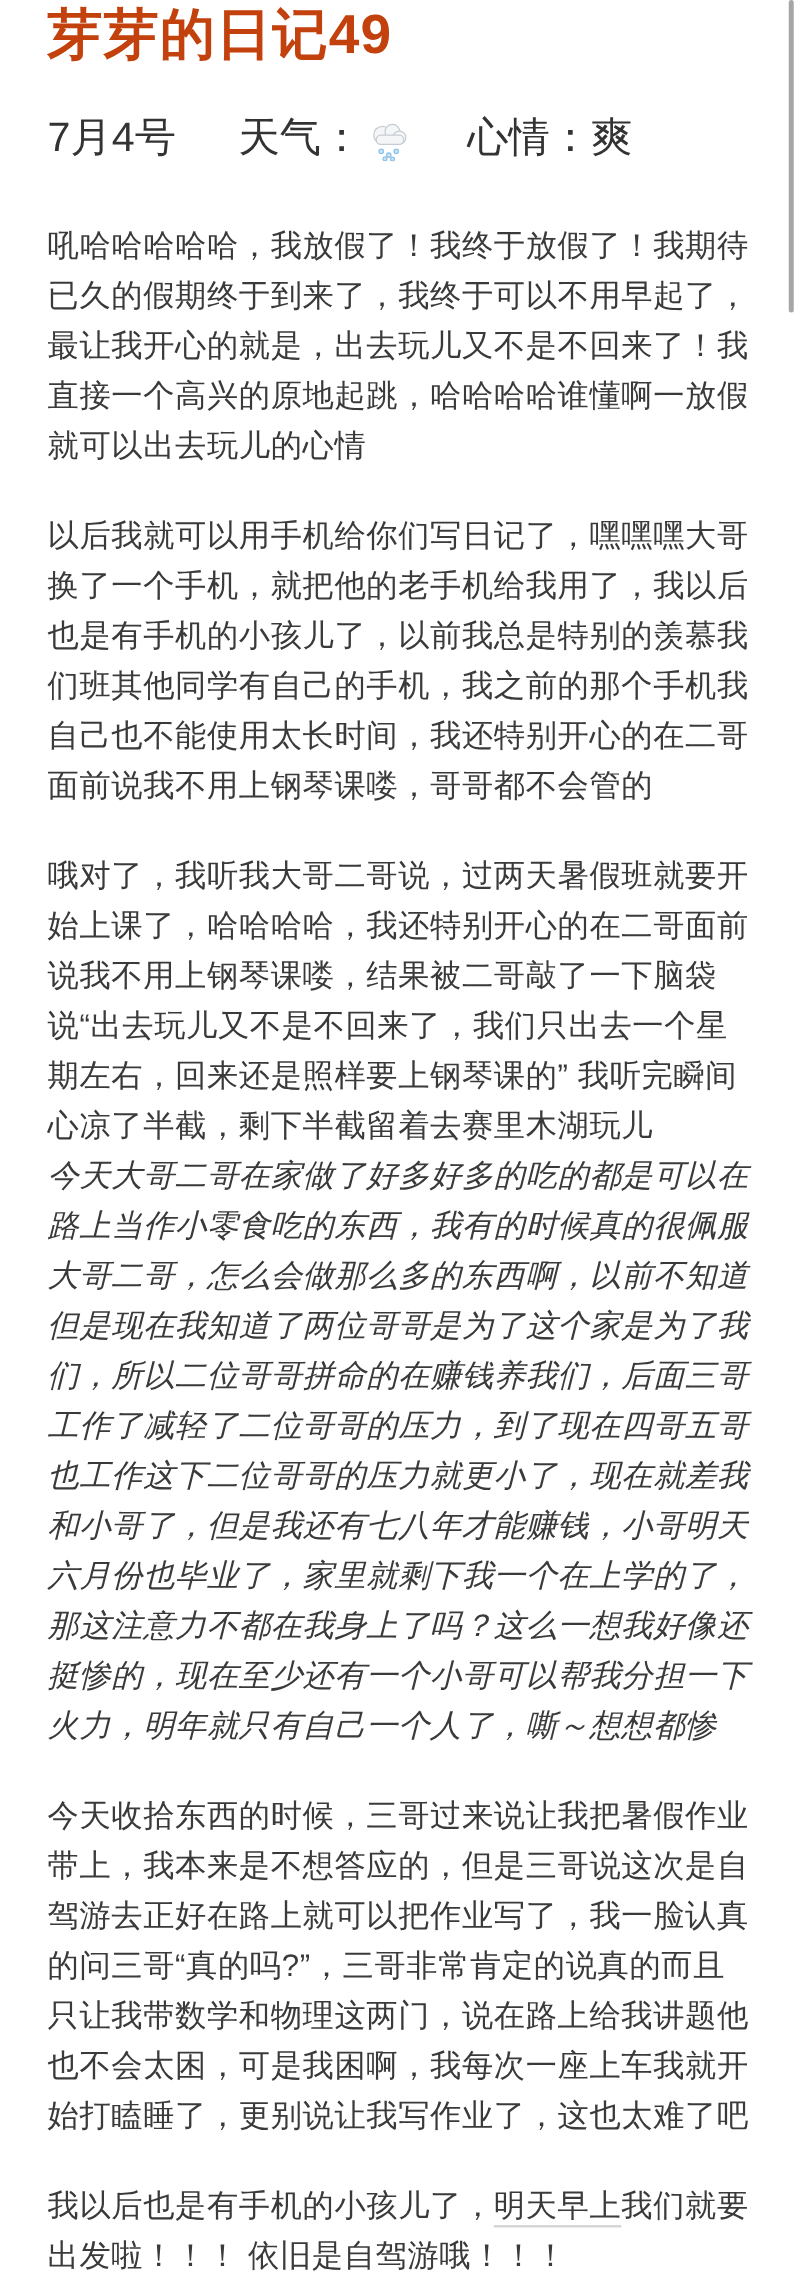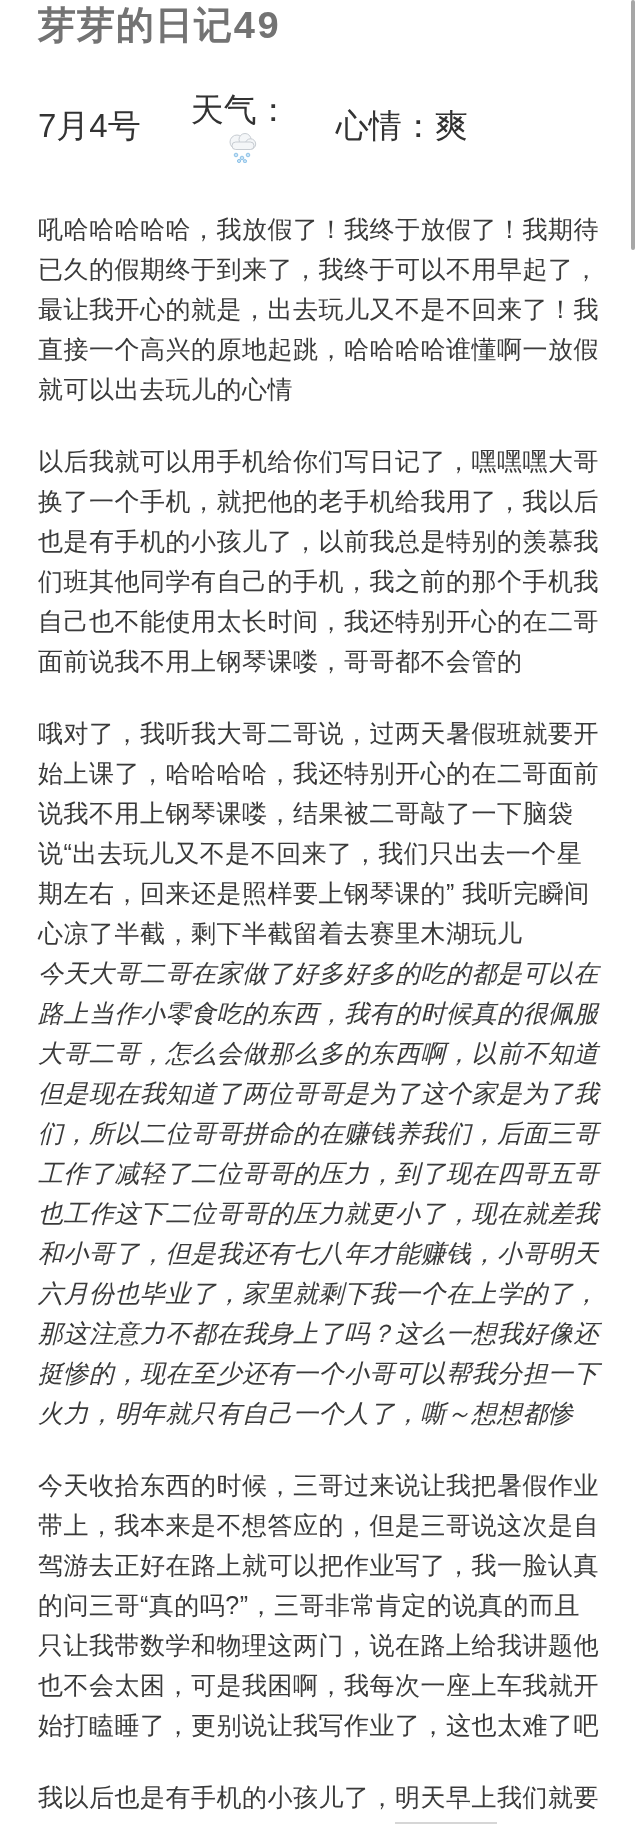--- a/index.html
+++ b/index.html
@@ -7,51 +7,50 @@
     width: 640px;
     height: 1824px;
     position: relative;
     background: #ffffff;
     overflow: hidden;
     font-family: "Liberation Sans", "DejaVu Sans", sans-serif;
   }
   .content { padding: 0 38px; }
   .note-title {
     margin: 4px 0 0 0;
-    font-size: 38px;
+    font-size: 44px;
     line-height: 48px;
     font-weight: 700;
-    color: #737373;
+    color: #c2410c;
     letter-spacing: 1px;
-    font-family: Liberation Mono, monospace;
   }
   .meta-row {
     margin-top: 40px;
     font-size: 33px;
     line-height: 36px;
     color: #333333;
     display: flex;
     align-items: center;
   }
-  .meta-weather { margin-left: 50px; display: inline-flex; align-items: center; flex-direction: column; }
+  .meta-weather { margin-left: 50px; display: inline-flex; align-items: center; }
   .meta-mood { margin-left: 46px; }
   .weather-icon-svg { margin-left: 4px; position: relative; top: 3px; }
   .diary p {
     margin: 32px 0 0 0;
     font-size: 25px;
     line-height: 40px;
     color: #3a3a3a;
     letter-spacing: 0.5px;
     text-align: left;
   }
   .diary p.first { margin-top: 49px; }
   .diary p.no-gap { margin-top: 0; font-style: italic; }
   .date-link {
     border-bottom: 2px solid #d6d6d6;
-    padding-bottom: 11px;
+    padding-bottom: 1px;
   }
   .scrollbar-thumb {
     position: absolute;
     top: 0;
     right: 5px;
     width: 4px;
     height: 250px;
     background: #a6a6a6;
     border-radius: 2px;
   }

